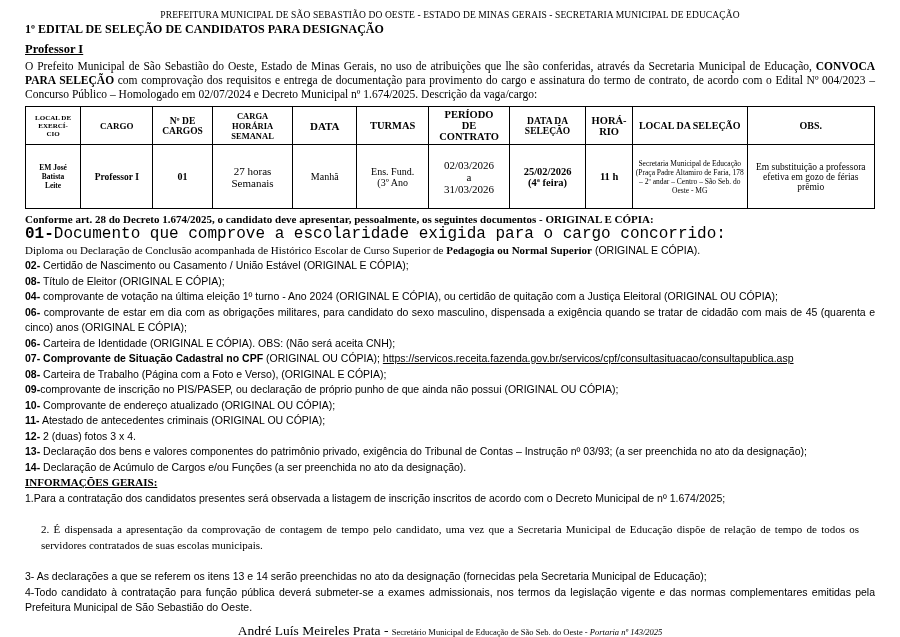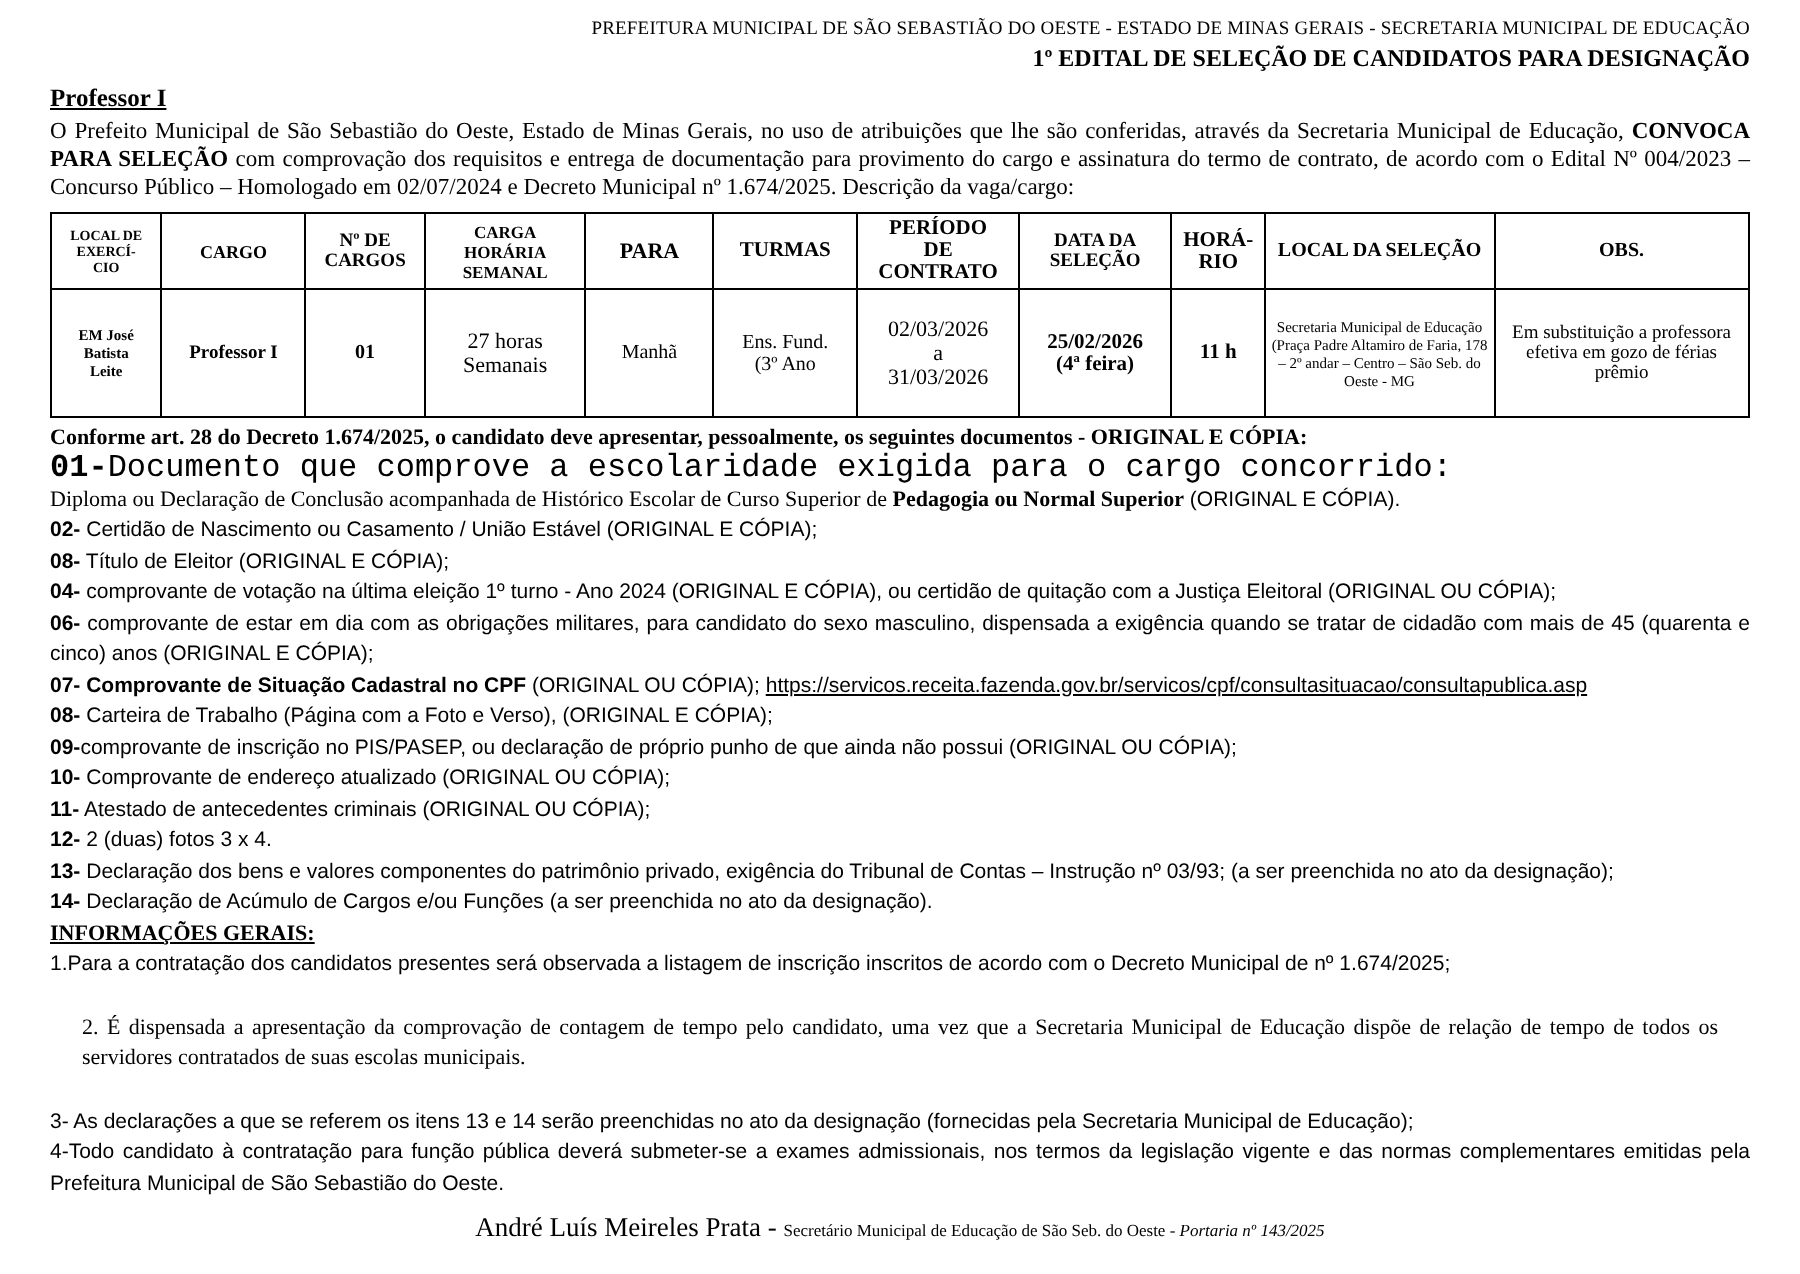--- a/index.html
+++ b/index.html
@@ -3,22 +3,22 @@
 <meta charset="utf-8">
 <style>
   html,body{margin:0;padding:0;background:#fff;}
   .page{
     width:900px;height:637px;box-sizing:border-box;
     padding:10px 25px 0 25px;
     background:#fff;color:#000;
     font-family:"Liberation Serif",serif;
     overflow:hidden;
   }
-  .hdr1{text-align:right;font-size:9.5px;letter-spacing:.1px;}
-  .hdr2{text-align:right;font-size:12px;font-weight:bold;margin-top:2px;}
+  .hdr1{text-align:center;font-size:9.5px;letter-spacing:.1px;}
+  .hdr2{text-align:left;font-size:12px;font-weight:bold;margin-top:2px;}
   .sect{font-size:12.5px;font-weight:bold;text-decoration:underline;margin-top:5px;}
   .intro{font-size:11.5px;text-align:justify;line-height:14px;margin:2px 0 5px 0;}
   .intro .b{font-weight:bold;}
 
   table.vac{width:100%;border-collapse:collapse;table-layout:fixed;}
   table.vac th, table.vac td{
     border:1.4px solid #000;text-align:center;vertical-align:middle;
     padding:2px 2px;white-space:pre-line;font-family:"Liberation Serif",serif;
   }
   table.vac thead tr{height:38px;}
@@ -93,21 +93,21 @@
       <tr>
         <th>LOCAL DE
 EXERCÍ-
 CIO</th>
         <th>CARGO</th>
         <th>Nº DE
 CARGOS</th>
         <th>CARGA
 HORÁRIA
 SEMANAL</th>
-        <th>PARA</th>
+        <th>DATA</th>
         <th>TURMAS</th>
         <th>PERÍODO
 DE
 CONTRATO</th>
         <th>DATA DA
 SELEÇÃO</th>
         <th>HORÁ-
 RIO</th>
         <th>LOCAL DA SELEÇÃO</th>
         <th>OBS.</th>
@@ -140,20 +140,21 @@
   <div class="docs-intro">Conforme art. 28 do Decreto 1.674/2025, o candidato deve apresentar, pessoalmente, os seguintes documentos - ORIGINAL E CÓPIA:</div>
 
   <p class="ln serifline"><span class="n">01-</span><span>Documento que comprove a escolaridade exigida para o cargo concorrido:</span></p>
 
   <p class="ln"><span class="serifseg">Diploma ou Declaração de Conclusão acompanhada de Histórico Escolar de Curso Superior de </span><span class="serifseg b">Pedagogia ou Normal Superior</span><span> (ORIGINAL E CÓPIA).</span></p>
 
   <p class="ln"><span class="n">02-</span><span> Certidão de Nascimento ou Casamento / União Estável (ORIGINAL E CÓPIA);</span></p>
   <p class="ln"><span class="n">08-</span><span> Título de Eleitor (ORIGINAL E CÓPIA);</span></p>
   <p class="ln"><span class="n">04-</span><span> comprovante de votação na última eleição  1º turno - Ano 2024 (ORIGINAL E CÓPIA), ou certidão de quitação com a Justiça Eleitoral (ORIGINAL OU CÓPIA);</span></p>
   <p class="ln"><span class="n">06-</span><span> comprovante de estar em dia com as obrigações militares, para candidato do sexo masculino, dispensada a exigência quando se tratar de cidadão com mais de 45 (quarenta e cinco) anos (ORIGINAL E CÓPIA);</span></p>
+  <p class="ln"><span class="n">06-</span><span> Carteira de Identidade (ORIGINAL E CÓPIA). OBS: (Não será aceita CNH);</span></p>
 
   <p class="ln"><span class="n">07- Comprovante de Situação Cadastral no CPF</span><span> (ORIGINAL  OU CÓPIA); </span><span class="link">https://servicos.receita.fazenda.gov.br/servicos/cpf/consultasituacao/consultapublica.asp</span></p>
 
   <p class="ln"><span class="n">08-</span><span> Carteira de Trabalho (Página com a Foto e Verso), (ORIGINAL E CÓPIA);</span></p>
   <p class="ln"><span class="n">09-</span><span>comprovante de inscrição no PIS/PASEP, ou declaração de próprio punho de que ainda não possui (ORIGINAL OU CÓPIA);</span></p>
   <p class="ln"><span class="n">10-</span><span> Comprovante de endereço atualizado (ORIGINAL OU CÓPIA);</span></p>
   <p class="ln"><span class="n">11-</span><span> Atestado de antecedentes criminais (ORIGINAL OU CÓPIA);</span></p>
   <p class="ln"><span class="n">12-</span><span> 2 (duas) fotos 3 x 4.</span></p>
   <p class="ln"><span class="n">13-</span><span> Declaração dos bens e valores componentes do patrimônio privado, exigência do Tribunal de Contas – Instrução nº 03/93; (a ser preenchida no ato da designação);</span></p>
   <p class="ln"><span class="n">14-</span><span> Declaração de Acúmulo de Cargos e/ou Funções (a ser preenchida no ato da designação).</span></p>

